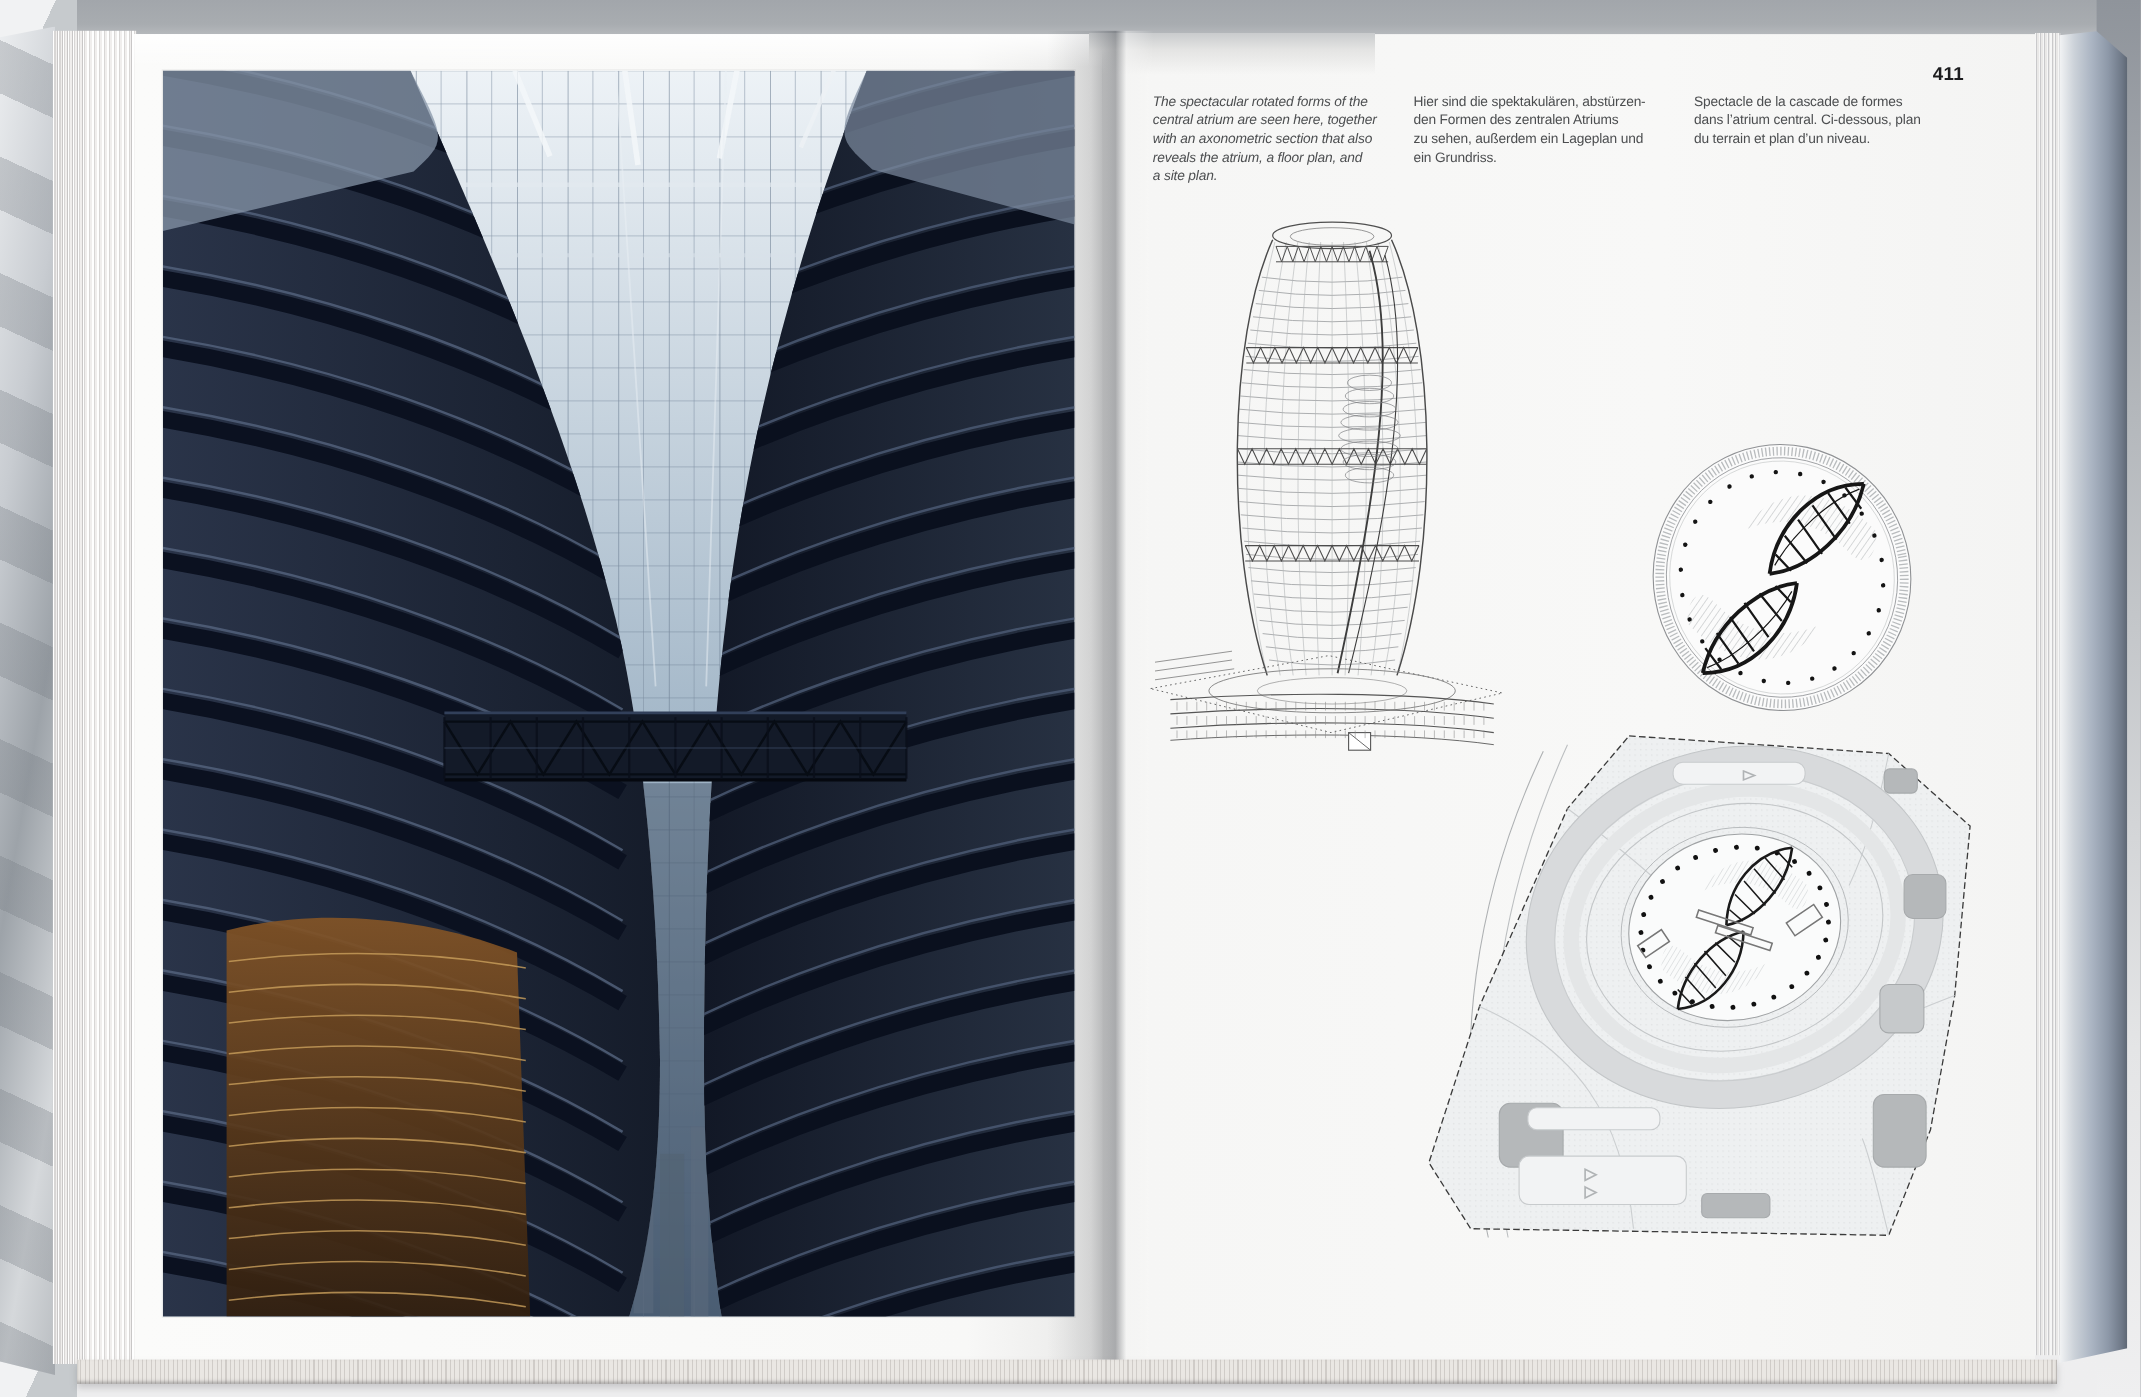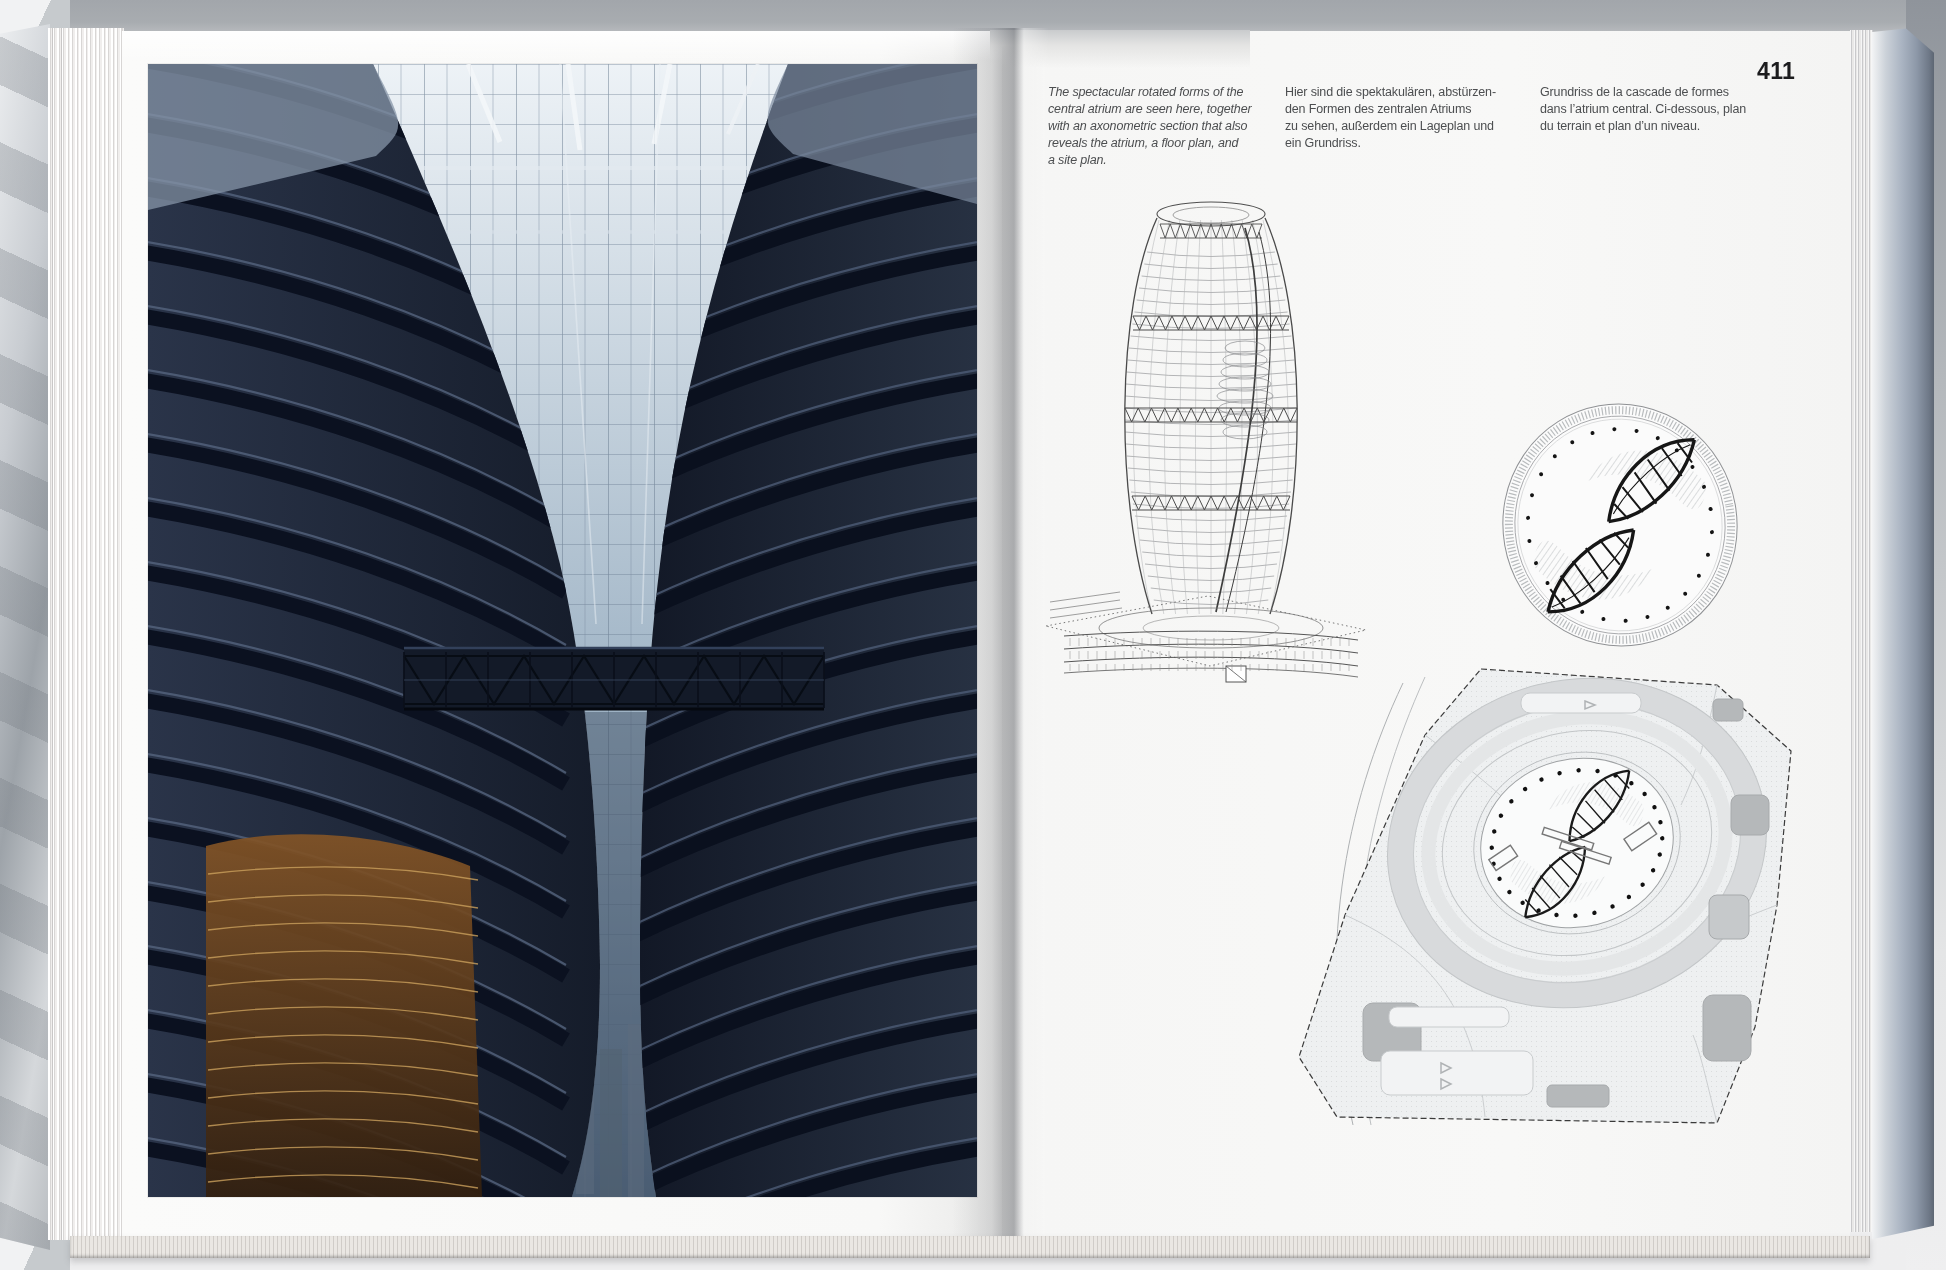--- a/index.html
+++ b/index.html
@@ -44,21 +44,21 @@
   
   .photo{position:absolute;left:148px;top:64px;width:829px;height:1133px;overflow:hidden;
     box-shadow:0 0 0 1px rgba(0,0,0,.06);}
   .photo svg{display:block;width:100%;height:100%;}
   
   .caption{position:absolute;top:84px;width:228px;white-space:pre-line;
     font-size:12.5px;line-height:17px;letter-spacing:-0.15px;color:var(--ink,#4c4e50);}
   .caption.en{left:1048px;font-style:italic;}
   .caption.de{left:1265px;margin-left:20px;}
   .caption.fr{left:1540px;}
-  .page-number{position:absolute;left:1757px;top:58px;font-size:23px;font-weight:700;
+  .page-number{position:absolute;left:1757px;top:58px;font-size:17px;font-weight:700;
     letter-spacing:.4px;color:var(--page-number-ink,#1c1c1e);}
   .fig{position:absolute;}
   .fig svg{display:block;width:100%;height:100%;}
   .fig-axon{left:1040px;top:198px;width:330px;height:500px;}
   .fig-circle{left:1500px;top:402px;width:240px;height:246px;}
   .fig-site{left:1285px;top:655px;width:520px;height:492px;}
 </style>
 </head>
 <body>
 
@@ -271,21 +271,21 @@
   <div class="page-number">411</div>
   <div class="caption en">The spectacular rotated forms of the
 central atrium are seen here, together
 with an axonometric section that also
 reveals the atrium, a floor plan, and
 a site plan.</div>
   <div class="caption de">Hier sind die spektakulären, abstürzen-
 den Formen des zentralen Atriums
 zu sehen, außerdem ein Lageplan und
 ein Grundriss.</div>
-  <div class="caption fr">Grundriss de la cascade de formes
+  <div class="caption fr">Spectacle de la cascade de formes
 dans l’atrium central. Ci-dessous, plan
 du terrain et plan d’un niveau.</div>
 
   <div class="fig fig-axon">
     <svg viewBox="0 0 330 500">
       <g id="axon-rings">
           <path d="M107.13530226193927,54 Q171,63 234.86469773806073,54" stroke="#96989b" stroke-width="0.7" fill="none"></path>
           <path d="M104.32118470562315,66 Q171,75 237.67881529437685,66" stroke="#96989b" stroke-width="0.7" fill="none"></path>
           <path d="M101.61904503716102,78 Q171,87 240.38095496283898,78" stroke="#96989b" stroke-width="0.7" fill="none"></path>
           <path d="M99.0527482538523,90 Q171,99 242.94725174614769,90" stroke="#96989b" stroke-width="0.7" fill="none"></path>

